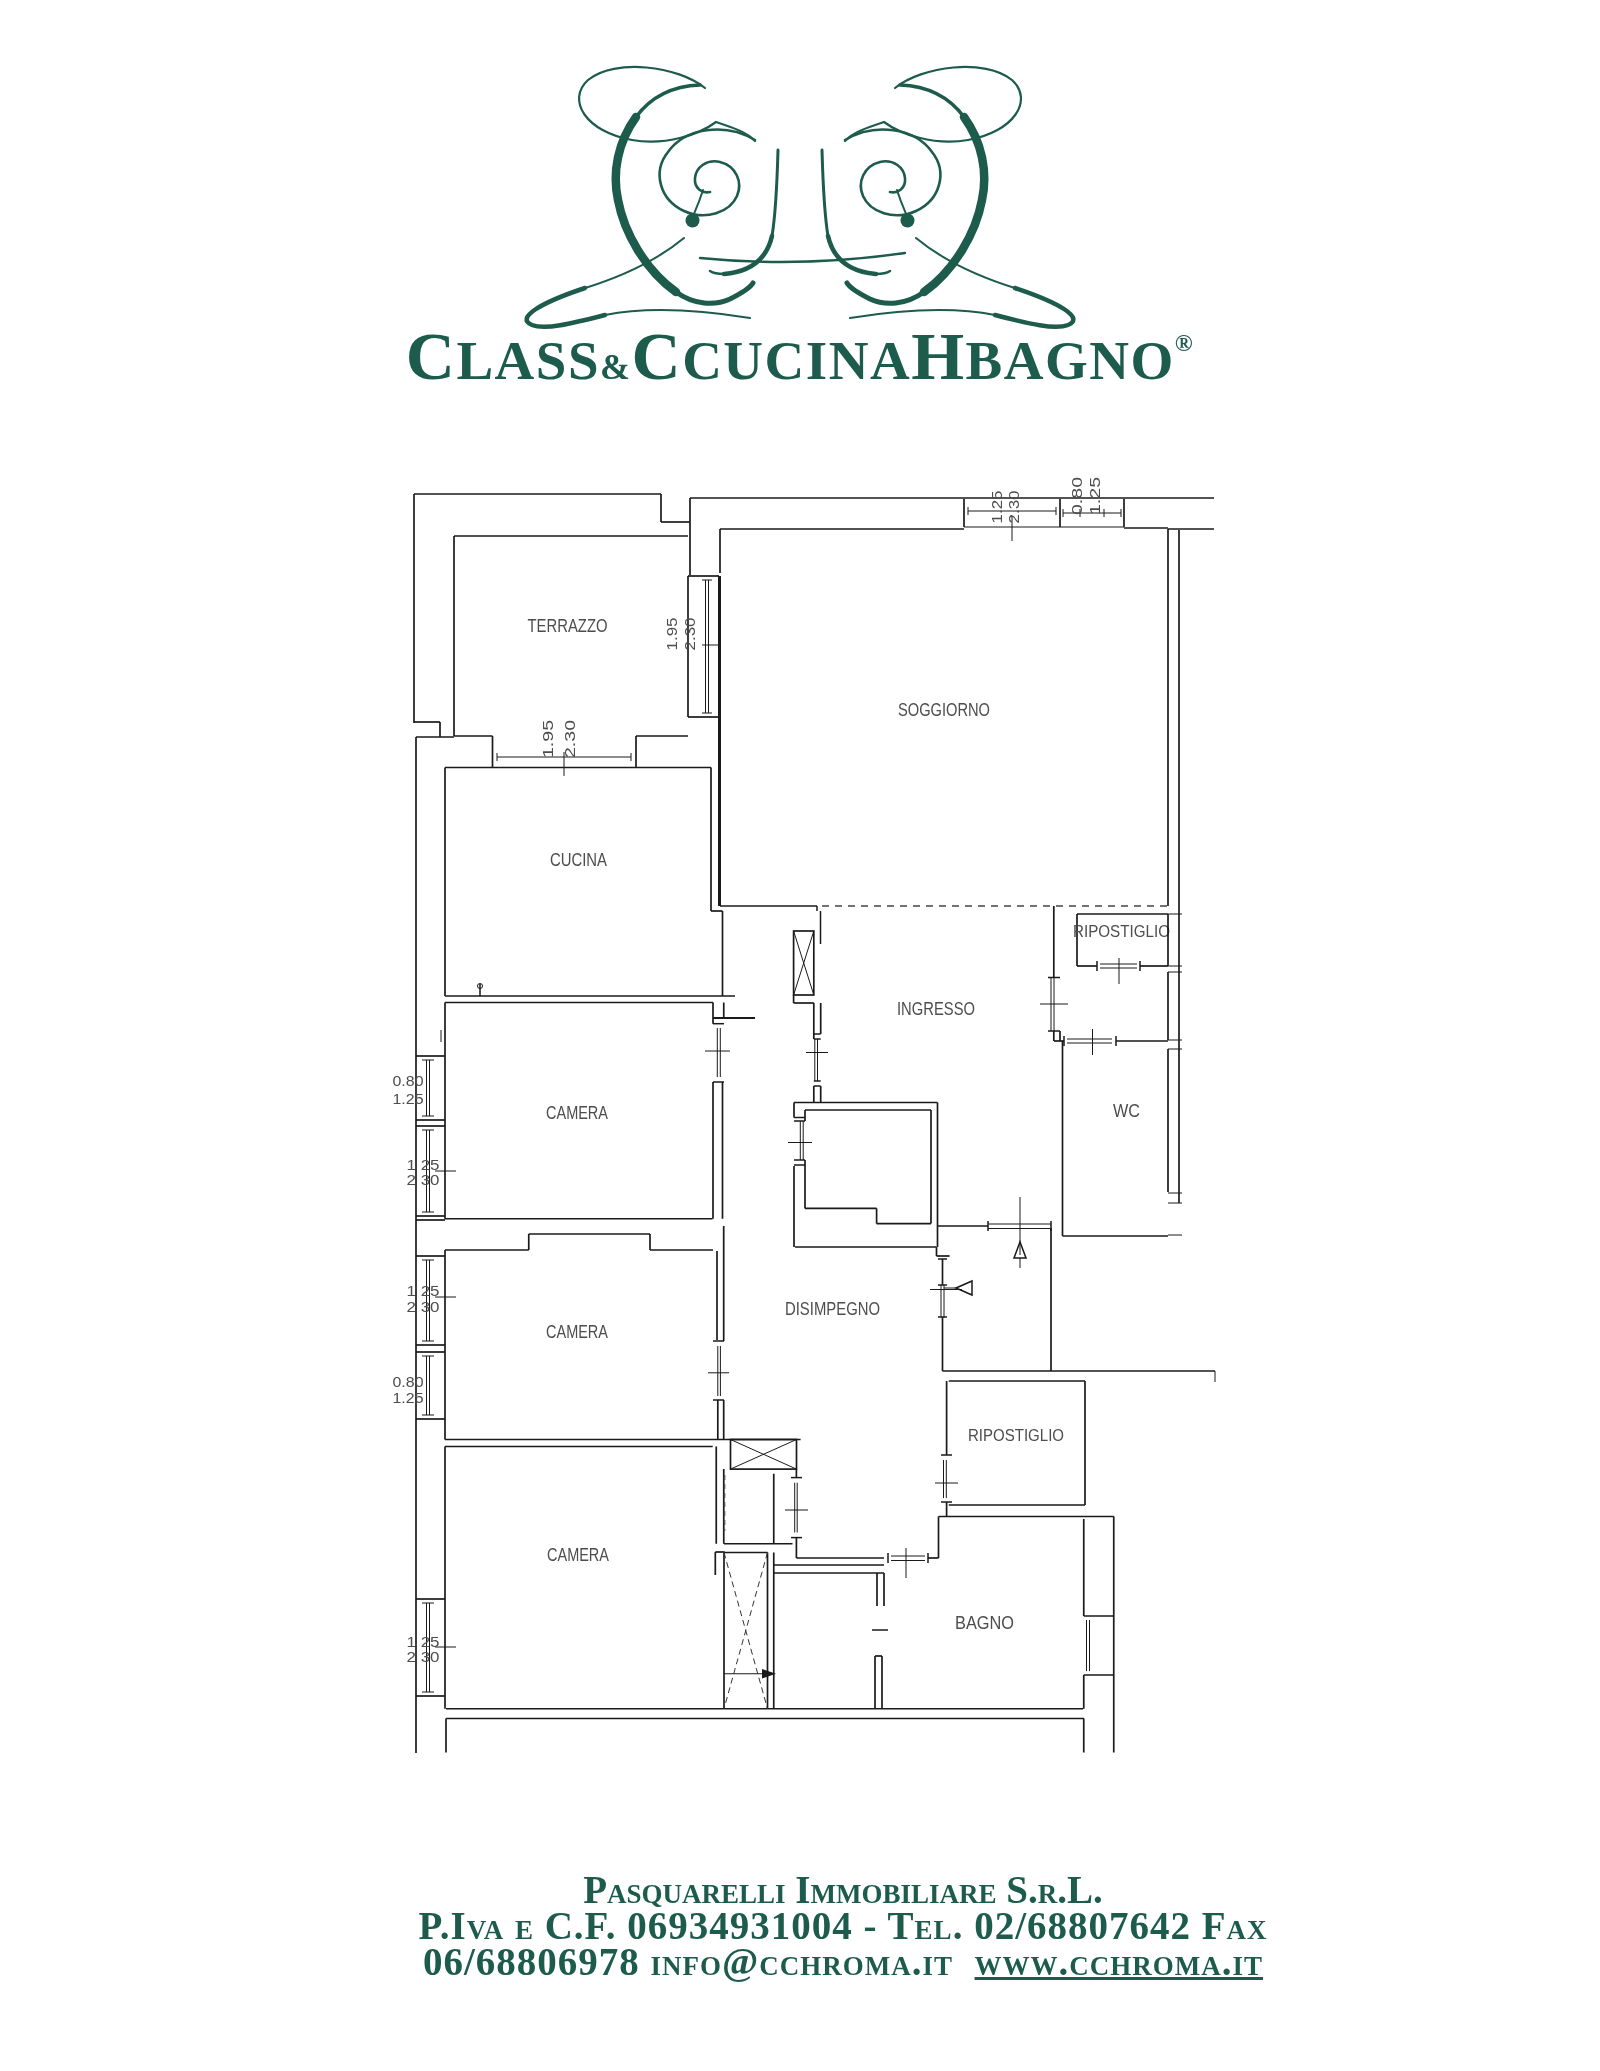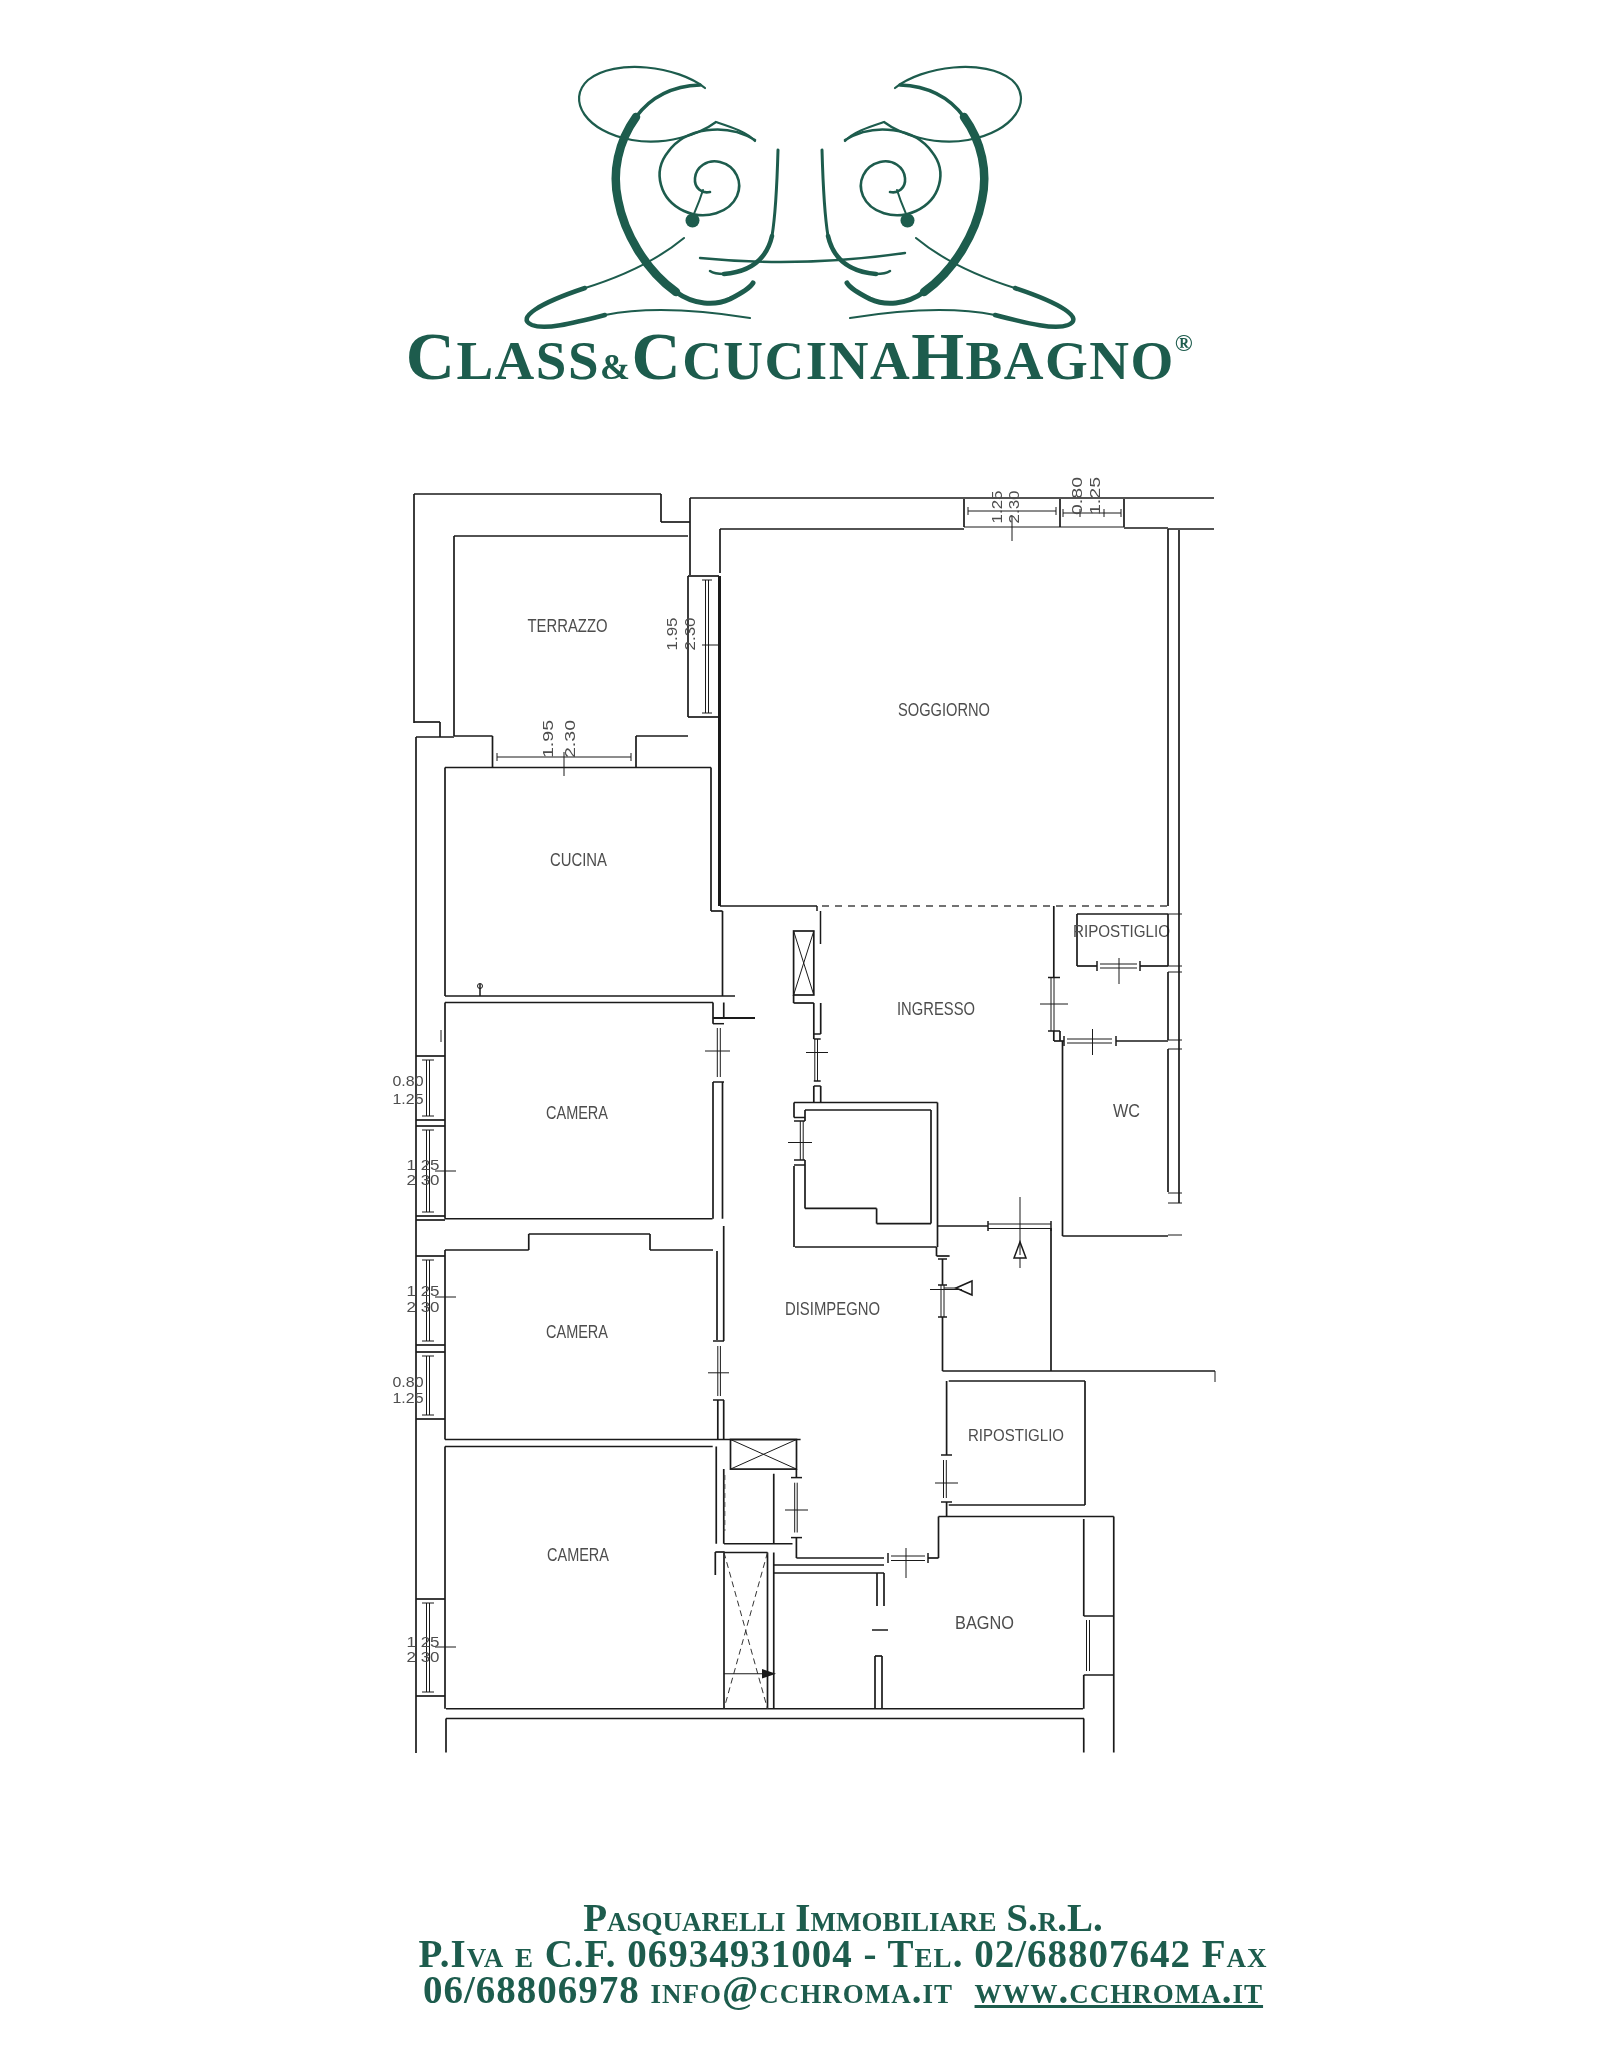--- a/index.html
+++ b/index.html
@@ -5,21 +5,21 @@
   html,body{margin:0;padding:0;background:#ffffff;}
   #page{position:relative;width:1600px;height:2071px;background:#ffffff;overflow:hidden;
         font-family:"Liberation Sans", sans-serif;}
   #logotext{position:absolute;top:317px;letter-spacing:1.5px;font-weight:bold;left:0;width:1600px;text-align:center;
     font-family:"Liberation Serif", serif;color:#1d5c4d;white-space:nowrap;}
   #logotext .b{font-size:68px;}
   #logotext .s{font-size:55px;}
   #logotext .amp{font-size:36px;}
   #footer{position:absolute;top:1872px;font-weight:bold;left:843px;transform:translateX(-50%);
     font-family:"Liberation Serif", serif;color:#1d5c4d;text-align:center;
-    font-variant:small-caps;white-space:nowrap;margin-top:28px;}
+    font-variant:small-caps;white-space:nowrap;}
   #footer .l1{font-size:39px;line-height:36px;letter-spacing:0px;}
   #footer .l2{font-size:39px;line-height:36px;letter-spacing:1px;}
 </style>
 </head>
 <body>
 <div id="page">
 
   <svg id="logo2" width="1600" height="345" viewBox="0 0 1600 345" style="position:absolute;top:0;left:0">
     <g fill="none" stroke="#1d5c4d" stroke-linecap="round">
 

